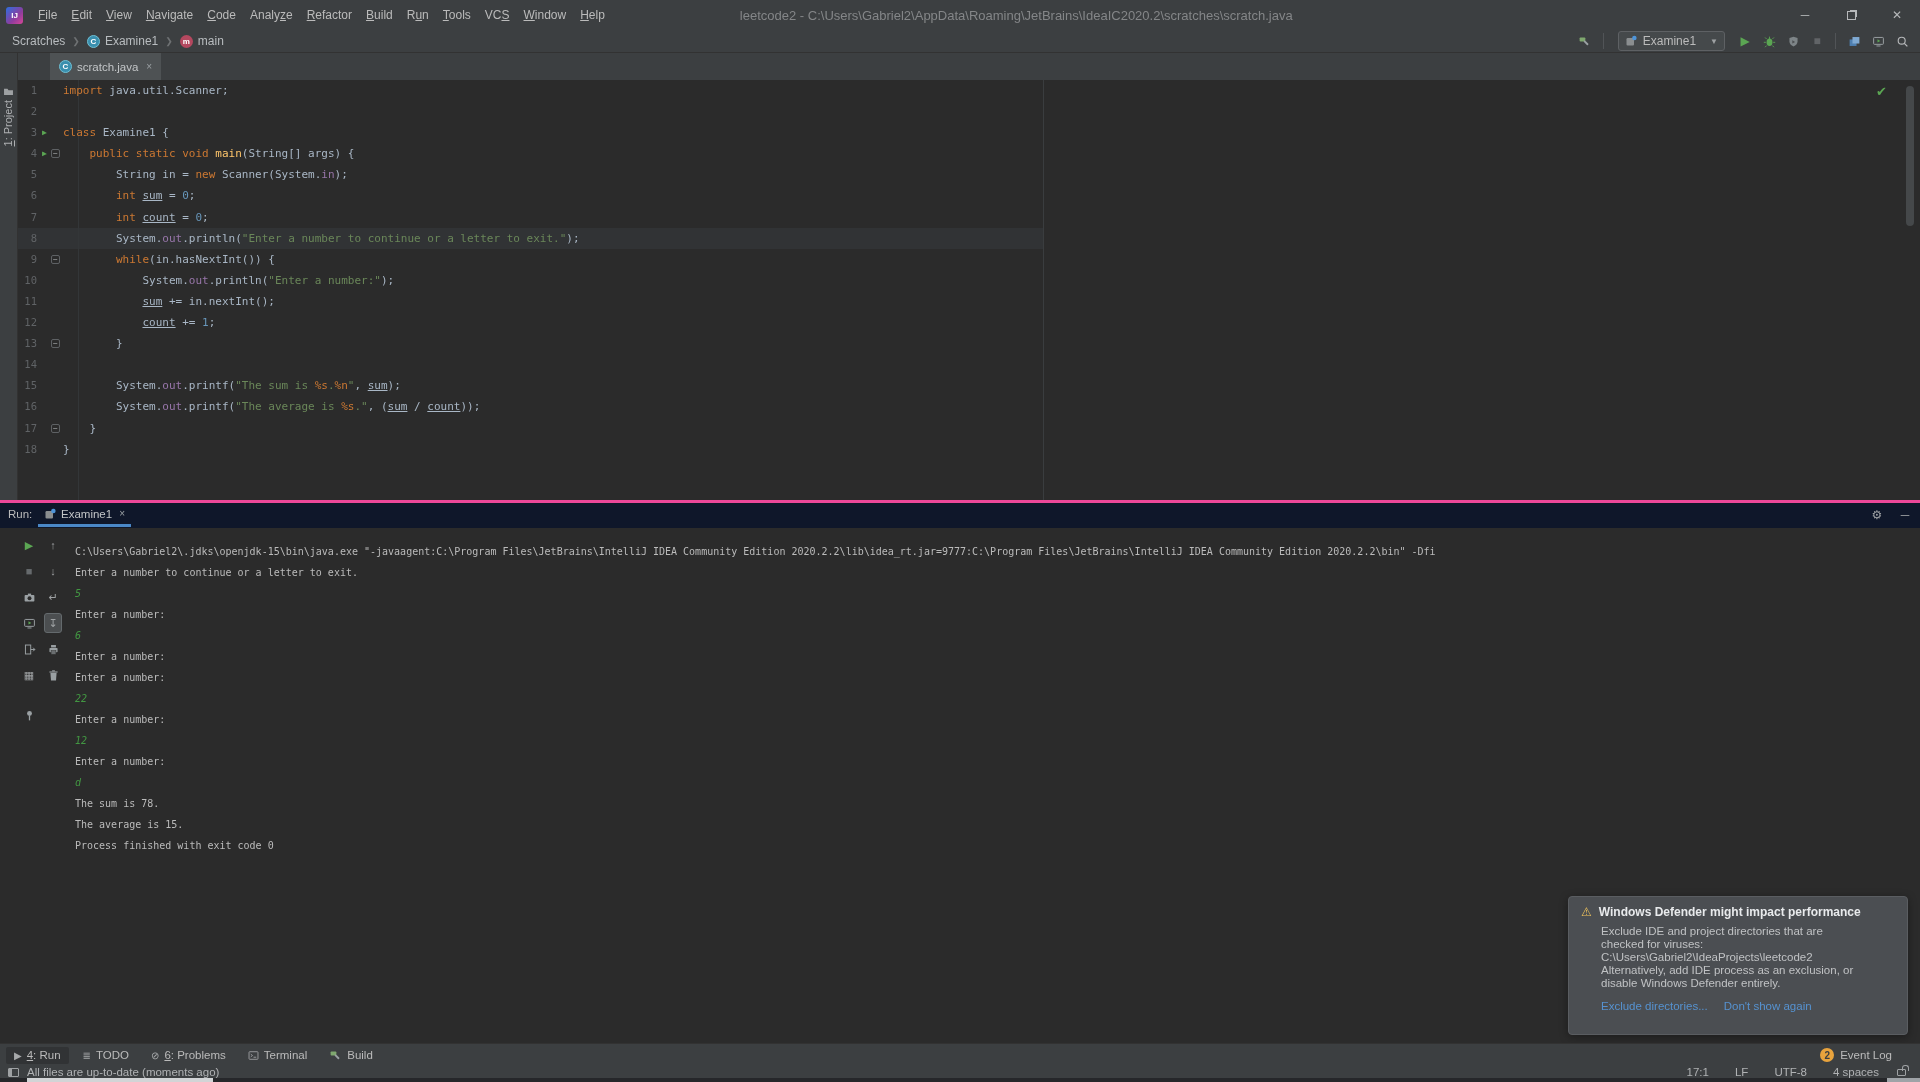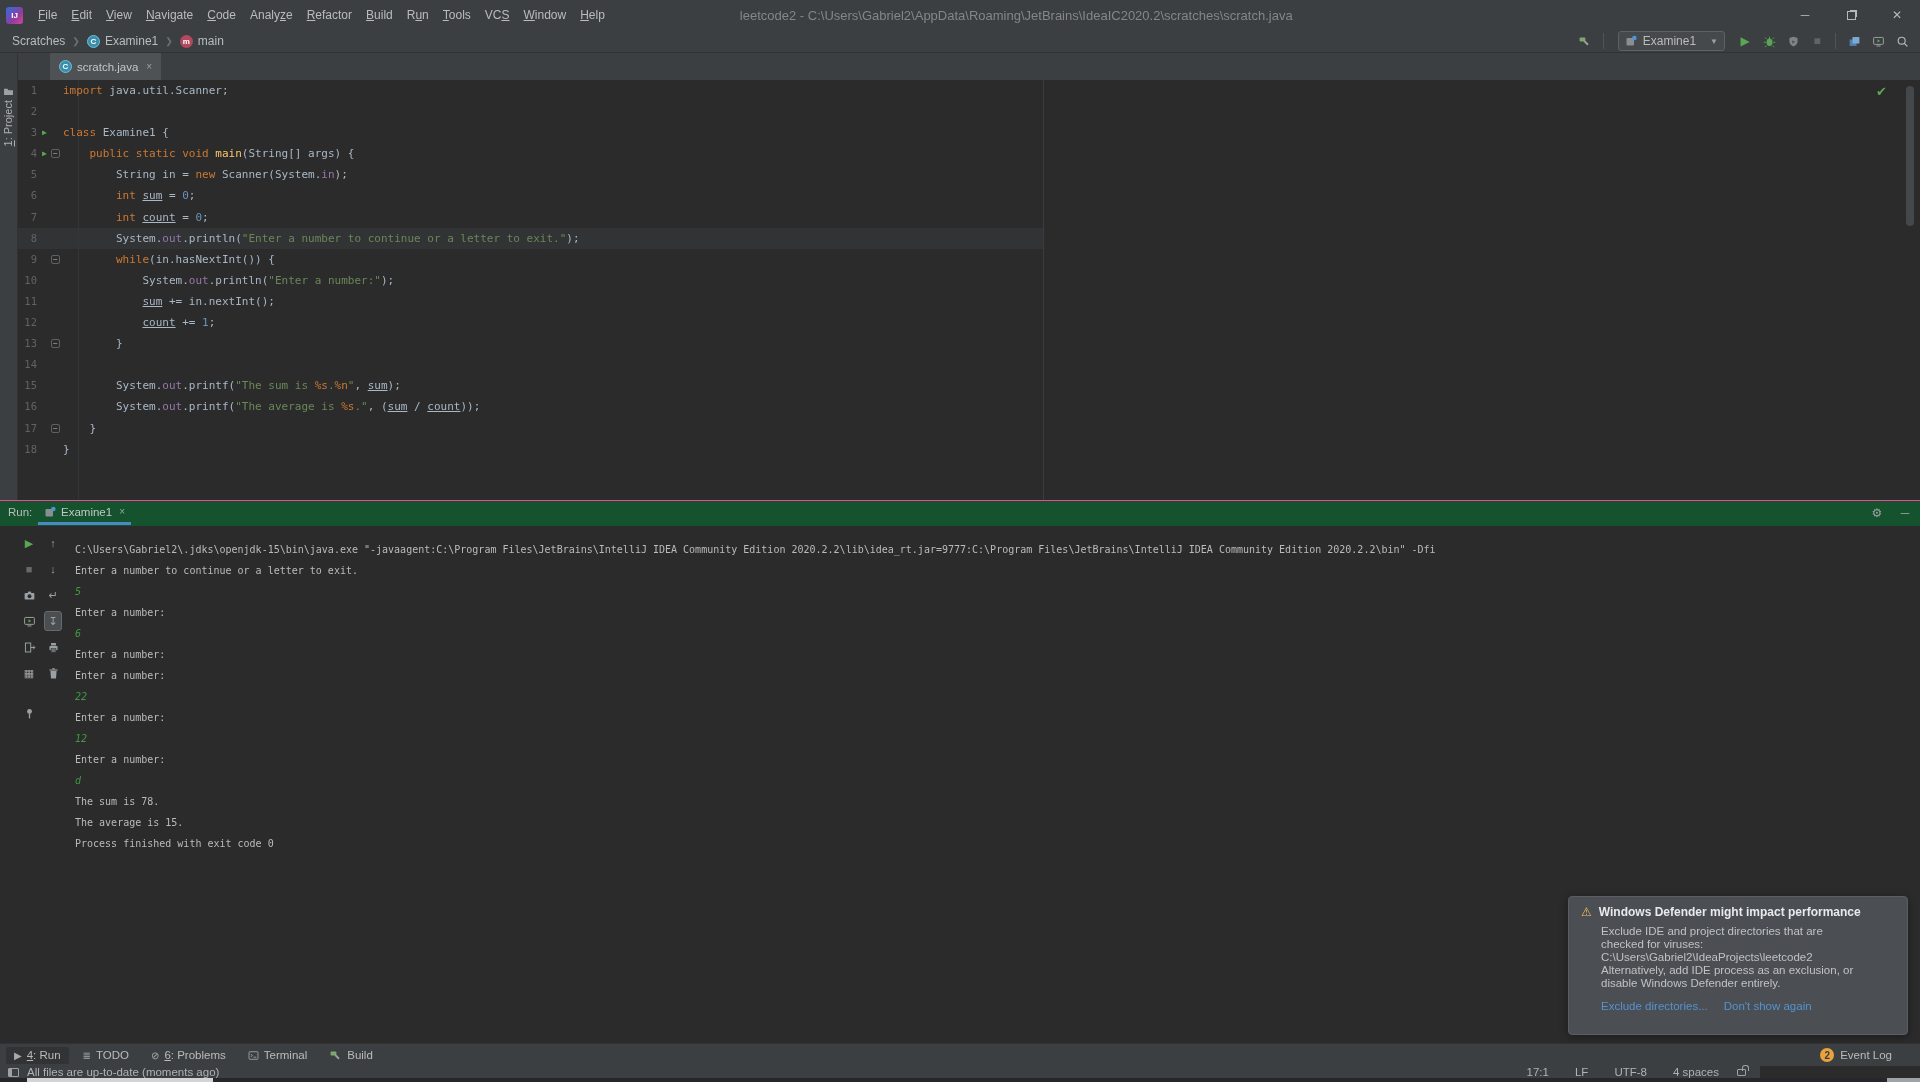--- a/index.html
+++ b/index.html
@@ -56,21 +56,21 @@
   .ecode { white-space:pre; color:#a9b7c6; position:relative; z-index:1; }
   .tk { color:#cc7832; } .ts { color:#6a8759; } .tn { color:#6897bb; }
   .tf { color:#9876aa; } .tm { color:#ffc66b; }
   .tu { text-decoration:underline;margin-top:44px; } .tfs { color:#cc7832; }
   #gutter-sep { position:absolute; left:78px; top:80px; width:1px; height:420px; background:#33363830; background:#333638; }
   #margin-line { position:absolute; left:1043px; top:80px; width:1px; height:420px; background:#3a3d3f; }
   #inspection-ok { position:absolute; left:1876px; top:84px; color:#5ba653; font-size:13px; }
   #editor-vscroll { position:absolute; left:1906px; top:86px; width:8px; height:140px; background:#45484a; border-radius:4px; }
 
   
-  #run-panel { position:absolute; left:0; top:500px; width:1920px; height:543px; background:#14532d; border-top:1px solid #ec4899; }
+  #run-panel { position:absolute; left:0; top:500px; width:1920px; height:543px; background:#0f172a; border-top:3px solid #ec4899; }
   #run-header { position:relative; height:25px; }
   #run-label { position:absolute; left:8px; top:5px; font-size:11.5px; color:#bbbbbb; }
   #run-tab { position:absolute; left:38px; top:0; height:24px; display:flex; align-items:center; padding:0 6px; font-size:11.5px; color:#c3c6c8; border-bottom:3px solid #4a88c7; }
   #run-tab .close { margin-left:7px; color:#9aa0a3; font-size:10px; }
   #run-header-icons { position:absolute; right:6px; top:4px; display:flex; gap:10px; }
   #run-header-icons .tbtn { width:18px; height:16px; }
   #run-body { position:absolute; left:0; top:25px; width:1920px; height:518px; background:#2b2b2b; }
   .rcol { position:absolute; top:4px; display:flex; flex-direction:column; }
   #rcol1 { left:20px; }
   #rcol2 { left:44px; }
@@ -94,21 +94,21 @@
 
   
   #bottombar { position:absolute; left:0; top:1043px; width:1920px; height:23px; background:#3c3f41; border-top:1px solid #323232; display:flex; align-items:center; }
   .bw-item { display:flex; align-items:center; gap:5px; font-size:11.5px; color:#bbbbbb; padding:2px 8px; margin-left:6px; border-radius:2px; }
   .bw-item.active { background:#313335; }
   .bw-item .icon { font-size:10px; color:#a7a9ab; }
   #event-log { margin-left:auto; margin-right:28px; display:flex; align-items:center; gap:6px; font-size:11.5px; }
   #event-badge { width:14px; height:14px; border-radius:50%; background:#e8a33d; color:#3c3f41; font-size:10px; font-weight:bold; display:flex; align-items:center; justify-content:center; }
 
   
-  #statusbar { position:absolute; left:0; top:1066px; width:1760px; height:12px; background:#3c3f41; display:flex; align-items:center; font-size:11.5px; color:#b0b2b4; }
+  #statusbar { position:absolute; left:0; top:1066px; width:1920px; height:12px; background:#3c3f41; display:flex; align-items:center; font-size:11.5px; color:#b0b2b4; }
   #status-left { display:flex; align-items:center; margin-left:8px; gap:8px; }
   #tw-icon { width:11px; height:9px; border:1px solid #9ea1a3; border-radius:1px; position:relative; }
   #tw-icon::before { content:''; position:absolute; left:0; top:0; width:3px; height:100%; background:#9ea1a3; }
   #status-right { margin-left:auto; display:flex; align-items:center; gap:26px; margin-right:14px; }
   #lock-icon { width:9px; height:7px; border:1px solid #9ea1a3; border-radius:1px; position:relative; margin-left:-8px; }
   #lock-icon::before { content:''; position:absolute; left:4px; top:-5px; width:5px; height:5px; border:1px solid #9ea1a3; border-bottom:none; border-radius:3px 3px 0 0; }
 
   
   #taskbar-sliver { position:absolute; left:0; top:1078px; width:1920px; height:4px; background:#26272a; }
   #taskbar-search { position:absolute; left:27px; top:0; width:186px; height:4px; background:#d2d4d6; }

